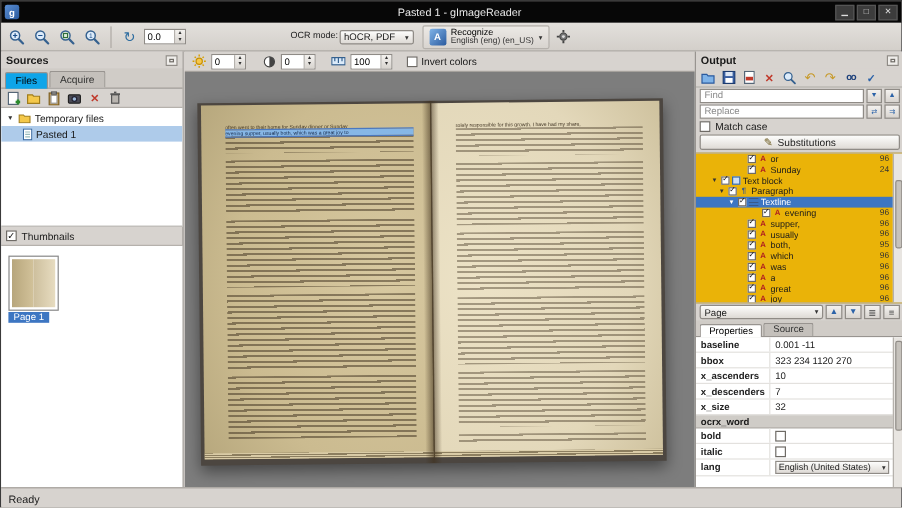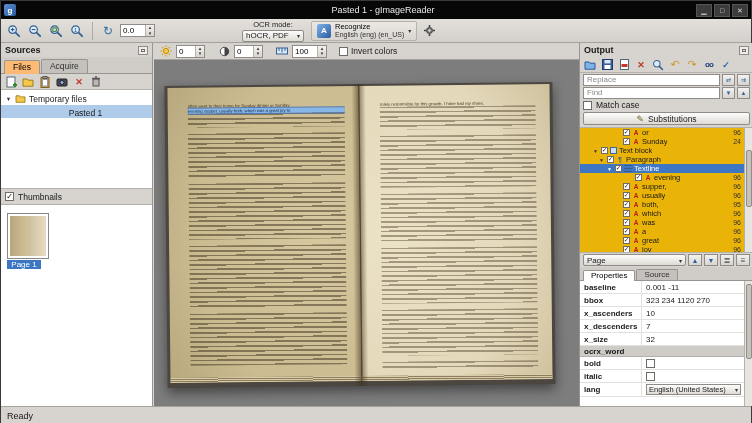--- a/index.html
+++ b/index.html
@@ -16,52 +16,52 @@
 
   
   .toolbar { position:absolute; left:0; top:18px; right:0; height:24px; background:linear-gradient(#e3e0dc,#d3cfca); border-bottom:1px solid #a5a19c; display:flex; align-items:center; padding:0 4px; gap:3px; }
   .tb { width:18px; height:18px; border:1px solid transparent; background:transparent; display:flex; align-items:center; justify-content:center; border-radius:2px; }
   .sep { width:1px; height:18px; background:#aeaaa5; margin:0 3px; flex:none; }
   .spin { display:inline-flex; border:1px solid #8f8b86; background:#fff; height:13px; align-items:stretch; }
   .spin input { border:0; width:24px; font-size:8px; padding:0 2px; font-family:inherit; outline:none; }
   .spin input.w2 { width:18px; }
   .spin .arrows { display:flex; flex-direction:column; width:9px; border-left:1px solid #b5b1ac; background:linear-gradient(#f4f2ef,#d8d4cf); }
   .spin .arrows span { flex:1; font-size:5px; line-height:5px; text-align:center; color:#333; }
-  .ocrmode { display:flex; flex-direction:column; justify-content:center; margin-left:84px; gap:1px;align-items:center; }
+  .ocrmode { display:flex; flex-direction:row; justify-content:center; margin-left:84px; gap:1px; }
   .ocrmode .lbl { font-size:7.5px; color:#222; }
   .combo { display:inline-flex; align-items:center; justify-content:space-between; gap:4px; border:1px solid #8f8b86; background:linear-gradient(#fdfdfc,#dedad5); border-radius:2px; font-size:8px; padding:0 3px; height:12px; min-width:62px; }
   .carat { font-size:6px; color:#333; }
   .recognize { display:flex; align-items:center; gap:4px; border:1px solid #b5b1ac; background:linear-gradient(#ece9e5,#d8d4cf); border-radius:2px; height:20px; padding:0 5px; margin-left:4px; }
   .ricon { width:14px; height:14px; border-radius:2px; background:linear-gradient(135deg,#7fb3e8,#2a5a9e); color:#fff; font-size:8px; font-weight:bold; display:flex; align-items:center; justify-content:center; }
   .rtext { display:flex; flex-direction:column; align-items:flex-start; line-height:8px; }
   .rtext .l1 { font-size:7.5px; }
   .rtext .l2 { font-size:7px; color:#333; }
 
   
   .statusbar { position:absolute; left:0; right:0; top:405px; height:18px; background:#d7d3cf; border-top:1px solid #a5a19c; display:flex; align-items:center; padding:0 6px; font-size:9px; }
 
   
   .panel-header { height:14px; display:flex; align-items:center; padding:0 4px; font-weight:bold; font-size:9px; background:#d7d3cf; }
   .undock { margin-left:auto; width:10px; height:9px; border:1px solid #8f8b86; background:#efedea; display:flex; align-items:center; justify-content:center; }
   .undock i { display:block; width:4px; height:3px; border:1px solid #6f6b66; }
   .tabsrow { display:flex; align-items:flex-end; height:17px; padding:2px 3px 0 3px; border-bottom:1px solid #989490; gap:1px; background:#d0ccc7; }
   .tab { font-size:8.5px; padding:1px 8px 2px 8px; border:1px solid #989490; border-bottom:none; border-radius:2px 2px 0 0; background:#c4c0bb; color:#333; }
-  .tab.active { background:#fdba74; color:#000; position:relative; top:1px; }
+  .tab.active { background:#0ea5e9; color:#000; position:relative; top:1px; }
   .minitb { display:flex; align-items:center; gap:3px; padding:0 3px; height:16px; background:#d7d3cf; border-bottom:1px solid #b5b1ac; }
   .mbtn { width:14px; height:14px; display:flex; align-items:center; justify-content:center; border:1px solid transparent; border-radius:2px; }
   .cb { width:9px; height:9px; border:1px solid #6f6b66; background:#fff; display:inline-flex; align-items:center; justify-content:center; flex:none; }
   .cb.checked::after { content:"✓"; font-size:8px; line-height:8px; color:#111; }
   .cb.tiny { width:7px; height:7px; } .cb.tiny.checked::after { font-size:6.5px; line-height:6.5px; }
 
   
   .sources { position:absolute; left:0; top:42px; width:152px; height:363px; border-right:1px solid #989490; background:#d7d3cf; display:flex; flex-direction:column; }
   .filetree { height:99px; background:#fff; border-bottom:1px solid #b5b1ac; padding-top:2px; overflow:hidden; }
   .frow { display:flex; align-items:center; gap:3px; height:13px; padding-left:4px; font-size:8.5px; white-space:nowrap; }
   .frow .exp { width:7px; font-size:5.5px; color:#333; text-align:center; }
-  .frow.child { padding-left:18px;flex-direction:column; }
+  .frow.child { padding-left:18px; }
   .frow.selected { background:#aecbea; }
   .thumblabel { display:flex; align-items:center; gap:4px; height:16px; padding:0 4px; border-bottom:1px solid #b5b1ac; font-size:8.5px; }
   .thumbarea { flex:1; background:#fff; padding:8px 6px; }
   .thumb { width:34px;border-radius:17px; }
   .thumbimg { width:42px; height:46px; border:1px solid #888; background:#fff; display:flex; padding:2px; }
   .thumbimg .half { flex:1; }
   .thumbimg .half.l { background:linear-gradient(90deg,#b7a67c,#d2c29a); }
   .thumbimg .half.r { background:linear-gradient(90deg,#cdbf9d,#e7dcc0); }
   .thumbcap { margin-top:1px; background:#3d76c2; color:#fff; font-size:8px; text-align:center; padding:0 1px; }
 
@@ -414,29 +414,29 @@
       <span class="mbtn">
           <span style="color:#c79a2a;font-size:11px;">↷</span>
         </span>
       <span class="mbtn">
           <span style="color:#1c3f7a;font-weight:bold;font-size:8px;letter-spacing:-1px;">oo</span>
         </span>
       <span class="mbtn">
           <span style="color:#2b62a8;font-weight:bold;font-size:9px;">✓</span>
         </span>
     </div>
+    <div class="orow find">
+      <input class="entry" placeholder="Find" style="">
+      <span class="sqbtn">▼</span>
+      <span class="sqbtn">▲</span>
+    </div>
     <div class="orow repl">
       <input class="entry" placeholder="Replace" style="">
       <span class="sqbtn">⇄</span>
       <span class="sqbtn">⇉</span>
-    </div>
-    <div class="orow find">
-      <input class="entry" placeholder="Find" style="">
-      <span class="sqbtn">▼</span>
-      <span class="sqbtn">▲</span>
     </div>
     <div class="orow match">
       <span class="cb"></span>
       <span>Match case</span>
     </div>
     <div class="substbtn">
       <span style="font-size:9px;color:#6b5a1e;">✎</span>
       <span>Substitutions</span>
     </div>
     <div class="ocrtree">

